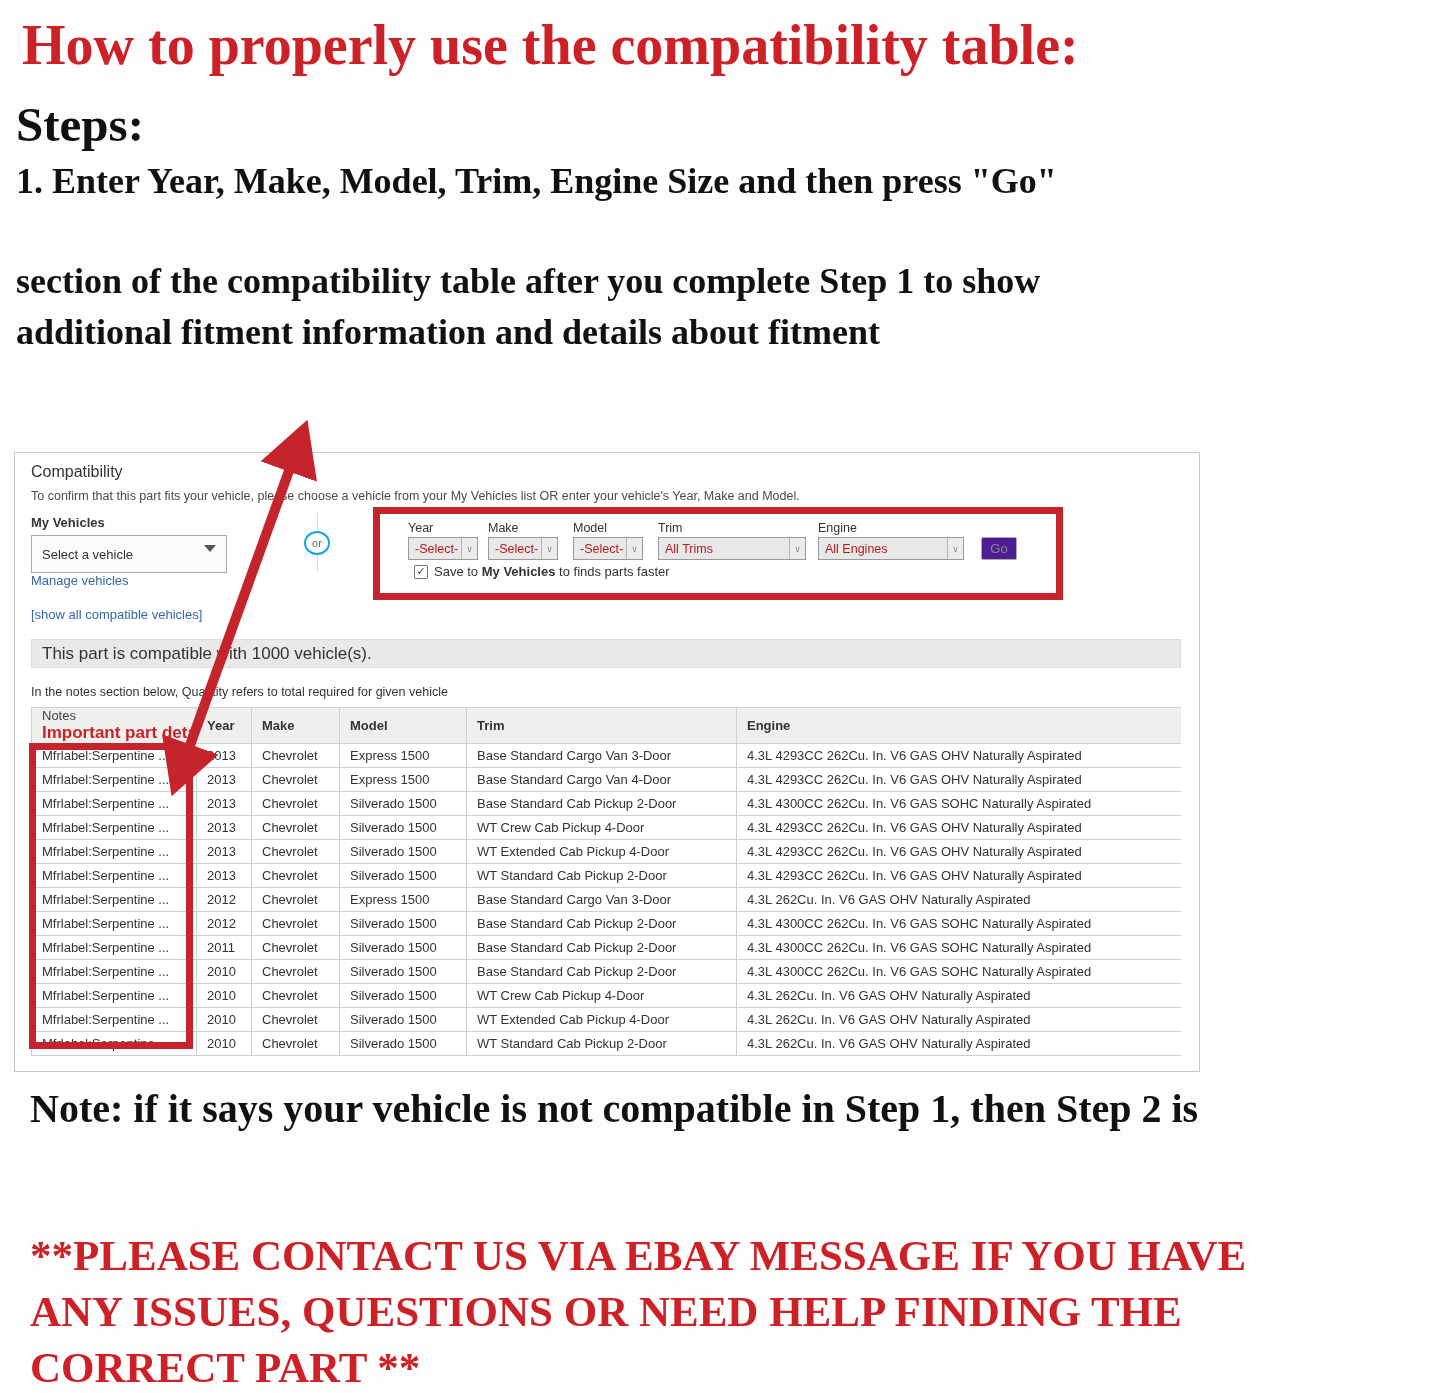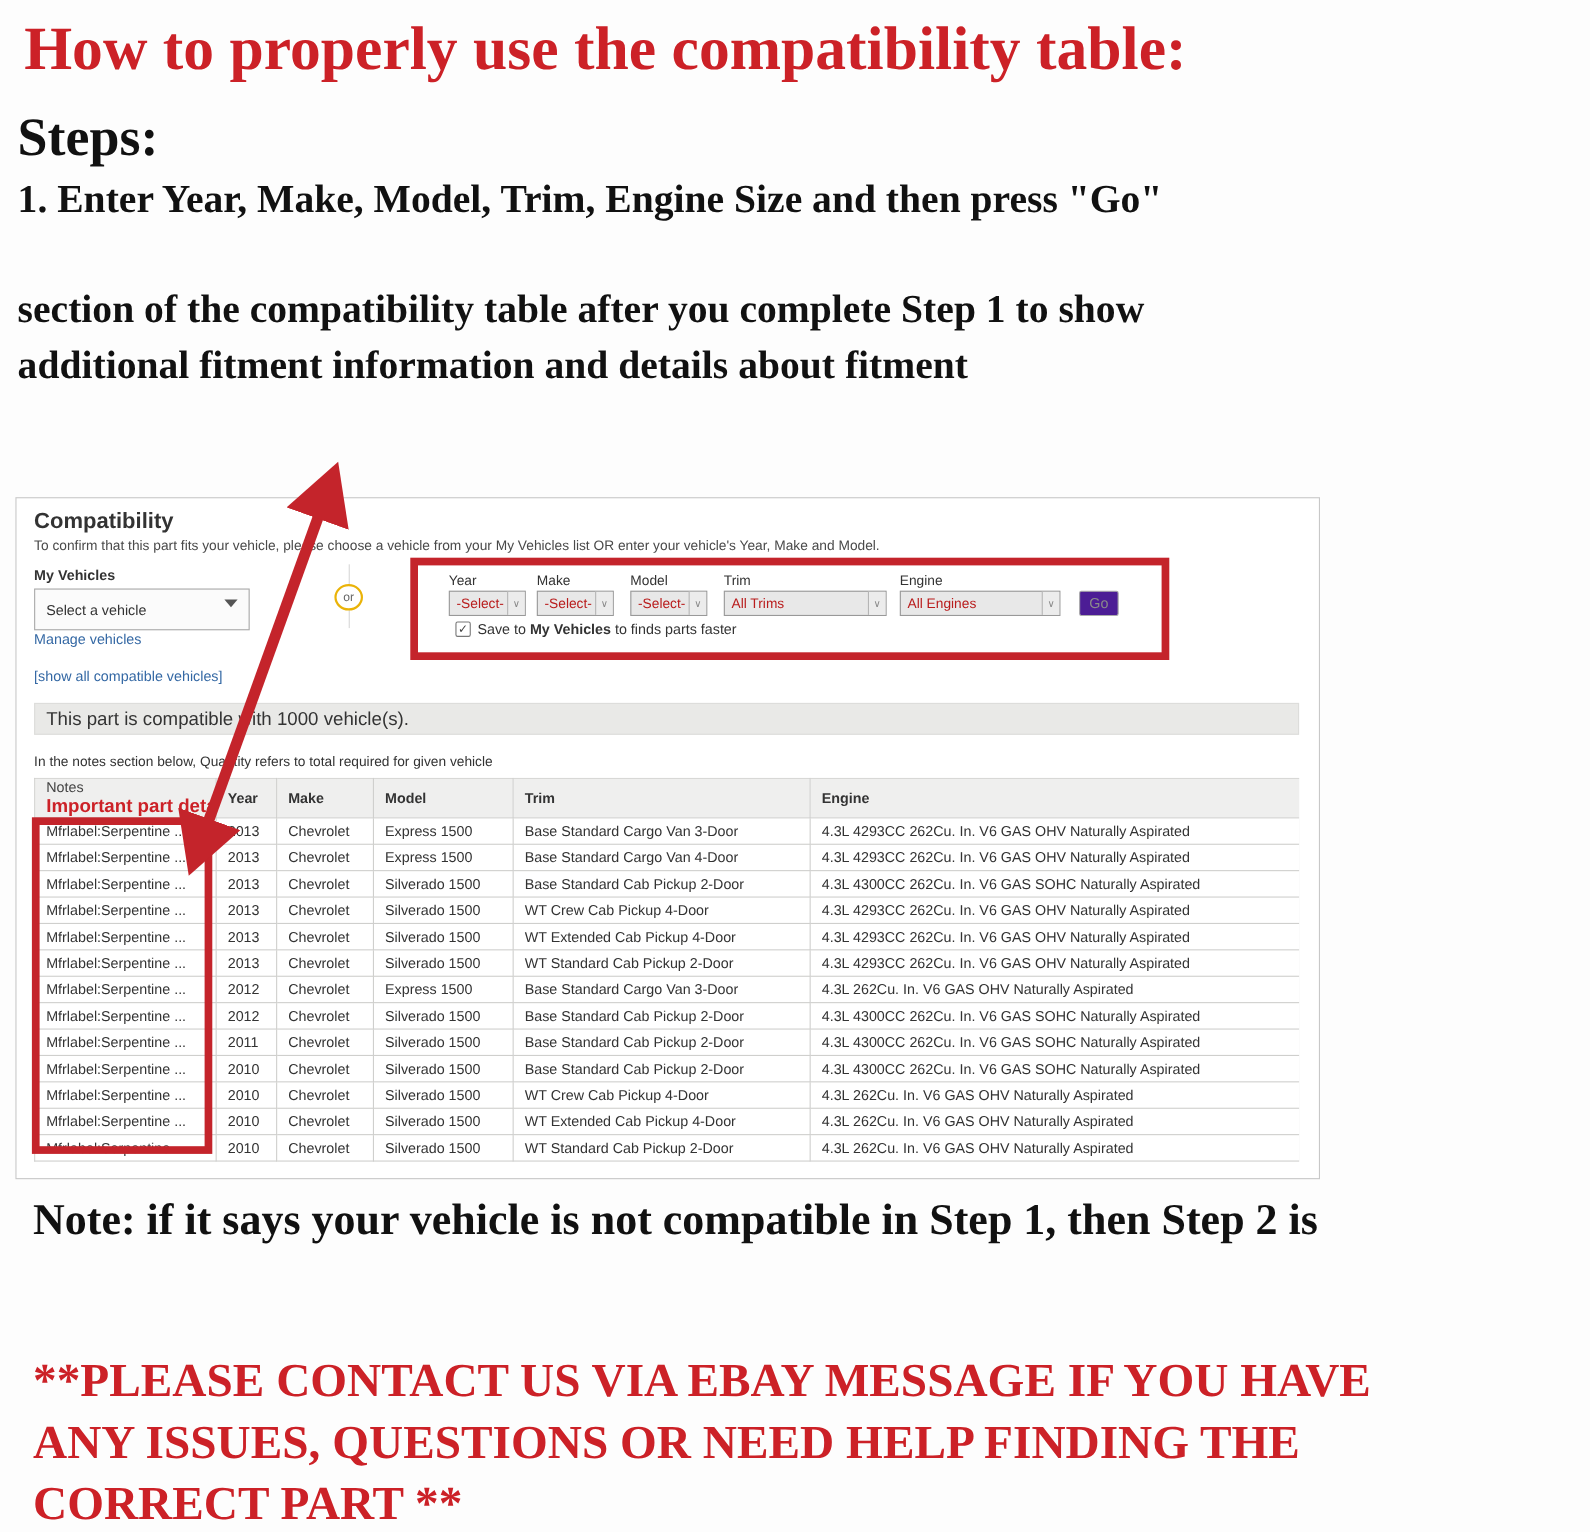--- a/index.html
+++ b/index.html
@@ -16,37 +16,37 @@
     font-size:56px; line-height:62px; color:#cc2127;
   }
   .steps-heading { position:absolute; left:16px; top:96px; font-size:49px; }
   .step1 { position:absolute; left:16px; top:160px; font-size:36px; }
   .step2 { position:absolute; left:16px; top:256px; font-size:36px; line-height:51px; }
   
   .widget {
     position:absolute; left:14px; top:452px; width:1186px; height:620px;
     background:#ffffff; border:1px solid #c8c8c8; color:#333; font-size:13px;
   }
-  .w-heading { position:absolute; left:16px; top:10px; font-size:20px; font-weight:bold; color:#333; }
+  .w-heading { position:absolute; left:16px; top:10px; font-size:16px; font-weight:normal; color:#333; }
   .w-subtitle { position:absolute; left:16px; top:36px; font-size:12.5px; color:#4a4a4a; }
   .my-vehicles-label { position:absolute; left:16px; top:62px; font-weight:bold; color:#333; }
   .vehicle-select {
     position:absolute; left:16px; top:82px; width:196px; height:38px;
     background:#fbfbfb; border:1px solid #a9a9a9; display:flex; align-items:center;
     padding-left:10px; color:#333; cursor:pointer;
   }
   .vehicle-select .tri {
     position:absolute; right:10px; top:9px; width:0; height:0;
     border-left:6px solid transparent; border-right:6px solid transparent;
     border-top:7px solid #555;
   }
   .or-divider { position:absolute; left:302px; top:60px; width:1px; height:58px; background:#d8d8d8; }
   .or-badge {
     position:absolute; left:289px; top:78px; width:26px; height:24px;
-    border:2px solid #eab308; border-radius:50%; background:#fff;
+    border:2px solid #0ea5e9; border-radius:50%; background:#fff;
     display:flex; align-items:center; justify-content:center;
     font-size:11px; color:#666;
   }
   .manage-link { position:absolute; left:16px; top:120px; color:#3468a4; cursor:pointer; }
   .showall-link { position:absolute; left:16px; top:154px; color:#3468a4; cursor:pointer; }
   .red-box-finder {
     position:absolute; left:358px; top:54px; width:690px; height:93px;
     border:7px solid #c4242b; z-index:6; pointer-events:none;
   }
   .finder-field { position:absolute; top:68px; }

